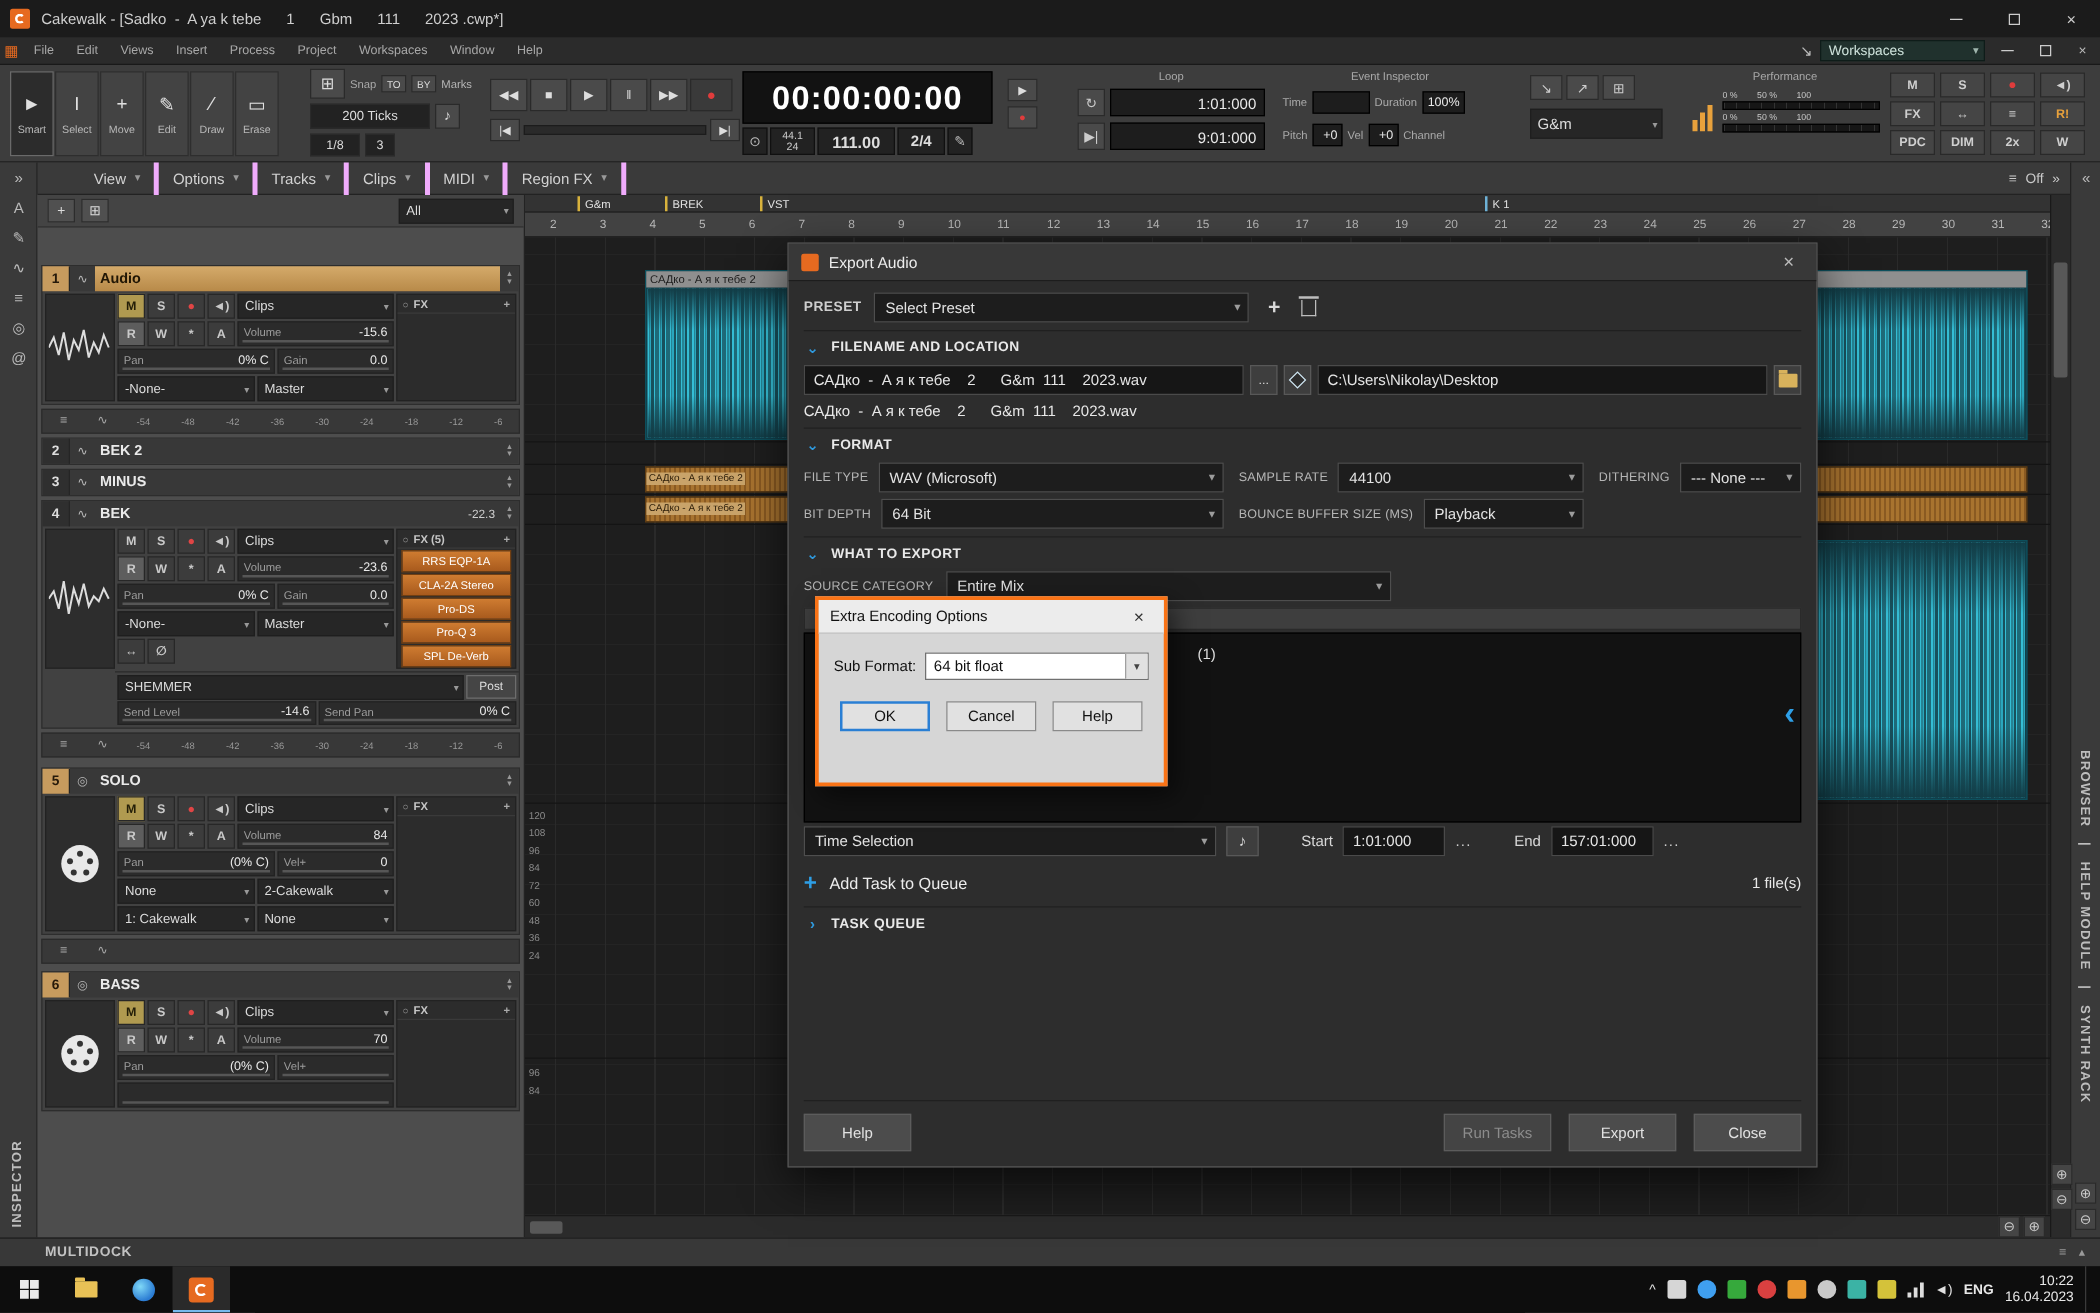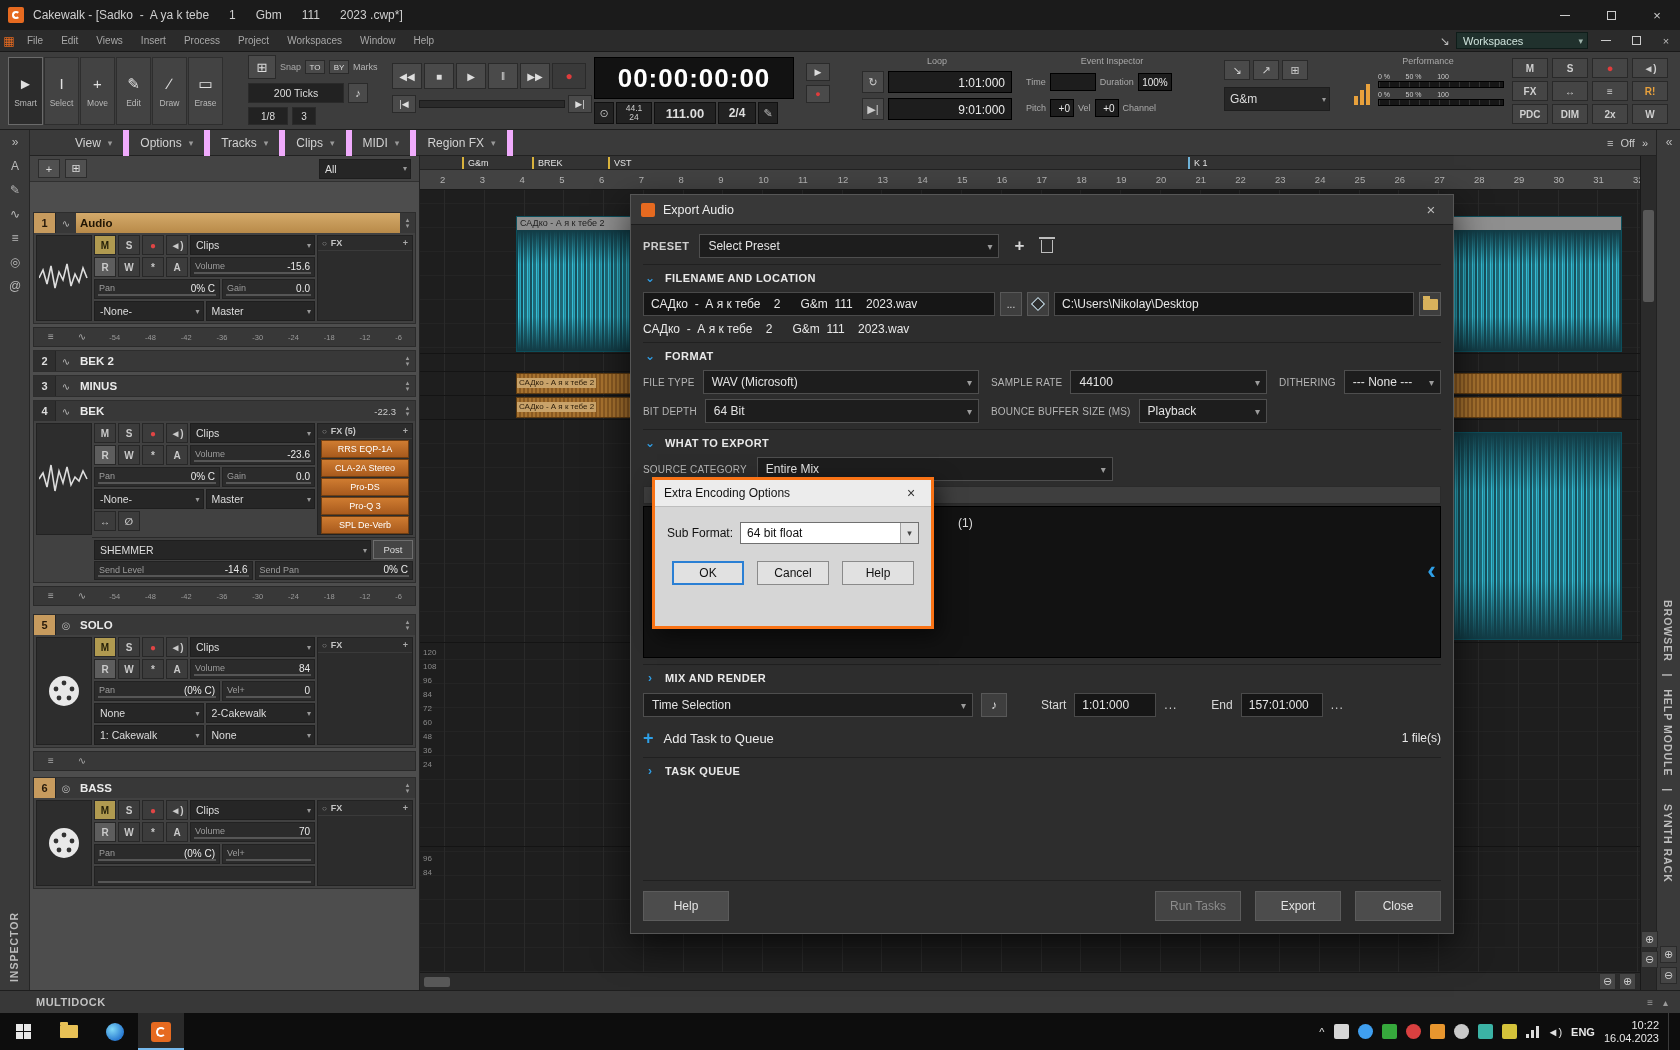--- a/index.html
+++ b/index.html
@@ -62,21 +62,21 @@
 .minibars i:nth-child(1){height:9px}.minibars i:nth-child(2){height:15px}.minibars i:nth-child(3){height:21px}
 .pmcol{flex:1;margin-top:5px}
 .pscale{font-size:7px;color:#c9c9c9;height:9px;line-height:9px;overflow:hidden}
 .pmeter{height:7px;background:#161616;border:1px solid #000;background-image:repeating-linear-gradient(90deg,#333 0 1px,transparent 1px 10px);margin-bottom:2px}
 .crow4{display:flex;gap:4px;margin-top:3px}
 .cbtn{width:36px;height:20px;background:#454545;border:1px solid #292929;font-size:10px;font-weight:bold;color:#cfcfcf;display:flex;align-items:center;justify-content:center}
 .cbtn.rec{color:#e03c3c;font-size:11px}
 .cbtn.orange{color:#e8a13c}
 
 #viewtabs{left:30px;top:130px;width:1626px;height:26px;background:#3a3a3a;border-bottom:1px solid #222;display:flex;align-items:center;padding-left:34px}
-.vtab{display:flex;align-items:center;padding:0 11px;height:26px;color:#d2d2d2;font-size:12px;border-right:6px solid #f0abfc;white-space:nowrap}
+.vtab{display:flex;align-items:center;padding:0 11px;height:26px;color:#d2d2d2;font-size:12px;border-right:4px solid #f0abfc;white-space:nowrap}
 .vtab::after{content:"▾";font-size:9px;color:#999;margin-left:7px}
 .ripple{margin-left:auto;display:flex;align-items:center;gap:7px;padding-right:8px;color:#c9c9c9;font-size:11px}
 
 #leftstrip{left:0;top:130px;width:30px;height:860px;background:#3a3a3a;border-right:1px solid #262626}
 .lsic{width:30px;height:24px;display:flex;align-items:center;justify-content:center;color:#b9b9b9;font-size:12px}
 .vtext{position:absolute;bottom:8px;left:8px;writing-mode:vertical-rl;transform:rotate(180deg);font-size:10.5px;font-weight:bold;color:#bdbdbd;letter-spacing:1px}
 #rightstrip{left:1656px;top:130px;width:24px;height:860px;background:#3a3a3a;border-left:1px solid #222}
 .vtext2{position:absolute;top:470px;left:5px;writing-mode:vertical-rl;font-size:10.5px;font-weight:bold;color:#bdbdbd;letter-spacing:1px;white-space:pre}
 .rzoom{position:absolute;bottom:6px;left:3px;display:flex;flex-direction:column;gap:4px}
 .zoomg{width:17px;height:17px;background:#454545;border:1px solid #2a2a2a;color:#ccc;font-size:11px;display:flex;align-items:center;justify-content:center}
@@ -991,24 +991,20 @@
       </div>
       <div class="colhead"></div>
       <div class="srclist">
         <div class="srcitem">
           <span class="cb"></span>
           <span class="srclab">(1)</span>
         </div>
         <span class="bluearrow">‹</span>
       </div>
 
-      <div class="sechead closed">
-        <span class="chev"></span>
-        <span class="sectxt">MIX AND RENDER</span>
-      </div>
 
       <div class="rngrow">
         <span class="xsel w330">Time Selection</span>
         <span class="notebtn">♪</span>
         <span class="rlab">Start</span>
         <span class="inp rin">1:01:000</span>
         <span class="dots">...</span>
         <span class="rlab">End</span>
         <span class="inp rin">157:01:000</span>
         <span class="dots">...</span>

